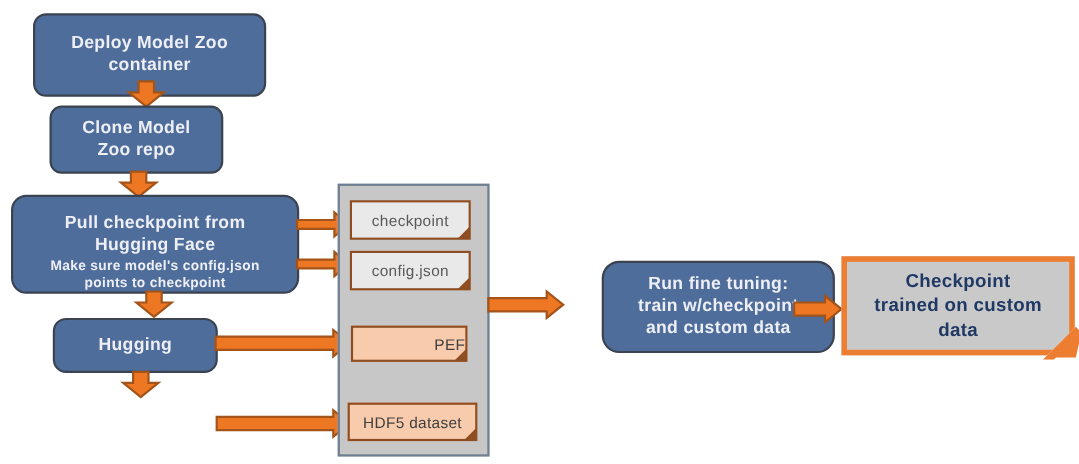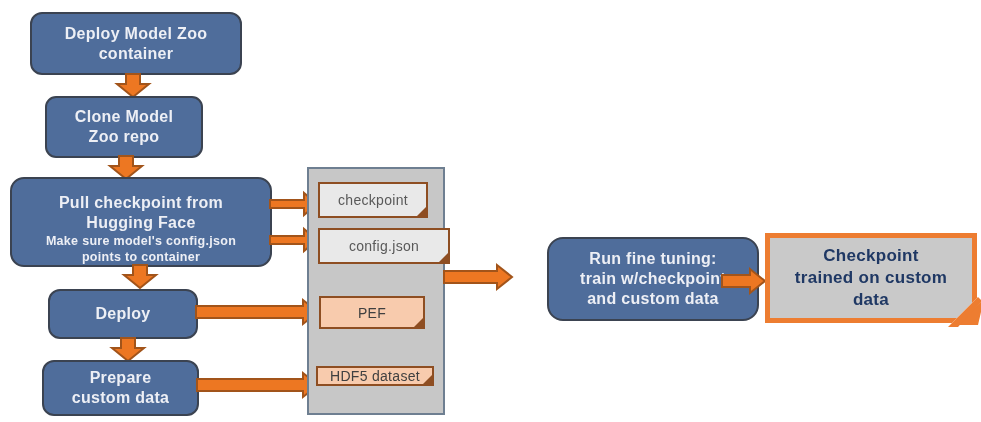--- a/index.html
+++ b/index.html
@@ -53,21 +53,21 @@
   }
   .output .fold-out { position:absolute; right:-12px; bottom:-9px; }
   .output .fold-out polygon.flap { fill:var(--output-border,#ed7d31); }
   .output .fold-out polygon.notch { fill:#ffffff; }
 </style>
 </head>
 <body>
 
 <div class="canvas">
 
-  <div class="node" style="left:30px; top:12px; width:212px; height:63px;">
+  <div class="node" style="left:30px; top:12px; width:212px; height:76px;">
     <span>Deploy Model Zoo
 container</span>
   </div>
 
   <svg class="arrow" style="left:116px; top:74px;" width="34" height="24">
     <polygon points="10,0 24,0 24,10 33,10 17,23 1,10 10,10"></polygon>
   </svg>
 
   <div class="node" style="left:45px; top:96px; width:158px; height:62px;border-radius:11px;">
     <span>Clone Model
@@ -75,39 +75,35 @@
   </div>
 
   <svg class="arrow" style="left:109px; top:156px;" width="34" height="24">
     <polygon points="10,0 24,0 24,10 33,10 17,23 1,10 10,10"></polygon>
   </svg>
 
   <div class="node" style="left:10px; top:177px; width:262px; height:90px; border-radius:14px;justify-content:flex-end;">
     <span>Pull checkpoint from
 Hugging Face</span>
     <span class="subtitle">Make sure model's config.json
-points to container</span>
+points to checkpoint</span>
   </div>
 
   <svg class="arrow" style="left:123px; top:265px;" width="34" height="24">
     <polygon points="10,0 24,0 24,10 33,10 17,23 1,10 10,10"></polygon>
   </svg>
 
   <div class="node" style="left:48px; top:289px; width:150px; height:50px;">
-    <span>Deploy</span>
+    <span>Hugging</span>
   </div>
 
   <svg class="arrow" style="left:111px; top:338px;" width="34" height="24">
     <polygon points="10,0 24,0 24,10 33,10 17,23 1,10 10,10"></polygon>
   </svg>
 
-  <div class="node" style="left:42px; top:360px; width:157px; height:56px;">
-    <span>Prepare
-custom data</span>
-  </div>
 
   <svg class="arrow" style="left:270px; top:192px;" width="48" height="24">
     <polygon points="0,8 34,8 34,1 47,12 34,23 34,16 0,16"></polygon>
   </svg>
   <svg class="arrow" style="left:270px; top:228px;" width="48" height="24">
     <polygon points="0,8 34,8 34,1 47,12 34,23 34,16 0,16"></polygon>
   </svg>
   <svg class="arrow" style="left:196px; top:299px;" width="123" height="26">
     <polygon points="0,7 107,7 107,1 122,13 107,25 107,19 0,19"></polygon>
   </svg>
@@ -117,35 +113,35 @@
 
   <div class="container-box" style="left:307px; top:167px; width:138px; height:248px;"></div>
 
   <div class="file" style="left:318px; top:182px; width:110px; height:36px;">
     <span>checkpoint</span>
     <svg class="fold" width="11" height="11">
       <polygon points="0,11 11,0 11,11"></polygon>
     </svg>
   </div>
 
-  <div class="file" style="left:318px; top:228px; width:132px; height:36px;">
+  <div class="file" style="left:318px; top:228px; width:110px; height:36px;">
     <span>config.json</span>
     <svg class="fold" width="11" height="11">
       <polygon points="0,11 11,0 11,11"></polygon>
     </svg>
   </div>
 
-  <div class="file peach" style="left:319px; top:296px; width:106px; height:33px;">
+  <div class="file peach" style="left:319px; top:296px; width:106px; height:33px;justify-content:flex-end;">
     <span>PEF</span>
     <svg class="fold" width="11" height="11">
       <polygon points="0,11 11,0 11,11"></polygon>
     </svg>
   </div>
 
-  <div class="file peach" style="left:316px; top:366px; width:118px; height:20px;">
+  <div class="file peach" style="left:316px; top:366px; width:118px; height:35px;">
     <span>HDF5 dataset</span>
     <svg class="fold" width="11" height="11">
       <polygon points="0,11 11,0 11,11"></polygon>
     </svg>
   </div>
 
   <svg class="arrow" style="left:444px; top:264px;" width="69" height="26">
     <polygon points="0,7 53,7 53,1 68,13 53,25 53,19 0,19"></polygon>
   </svg>
 

